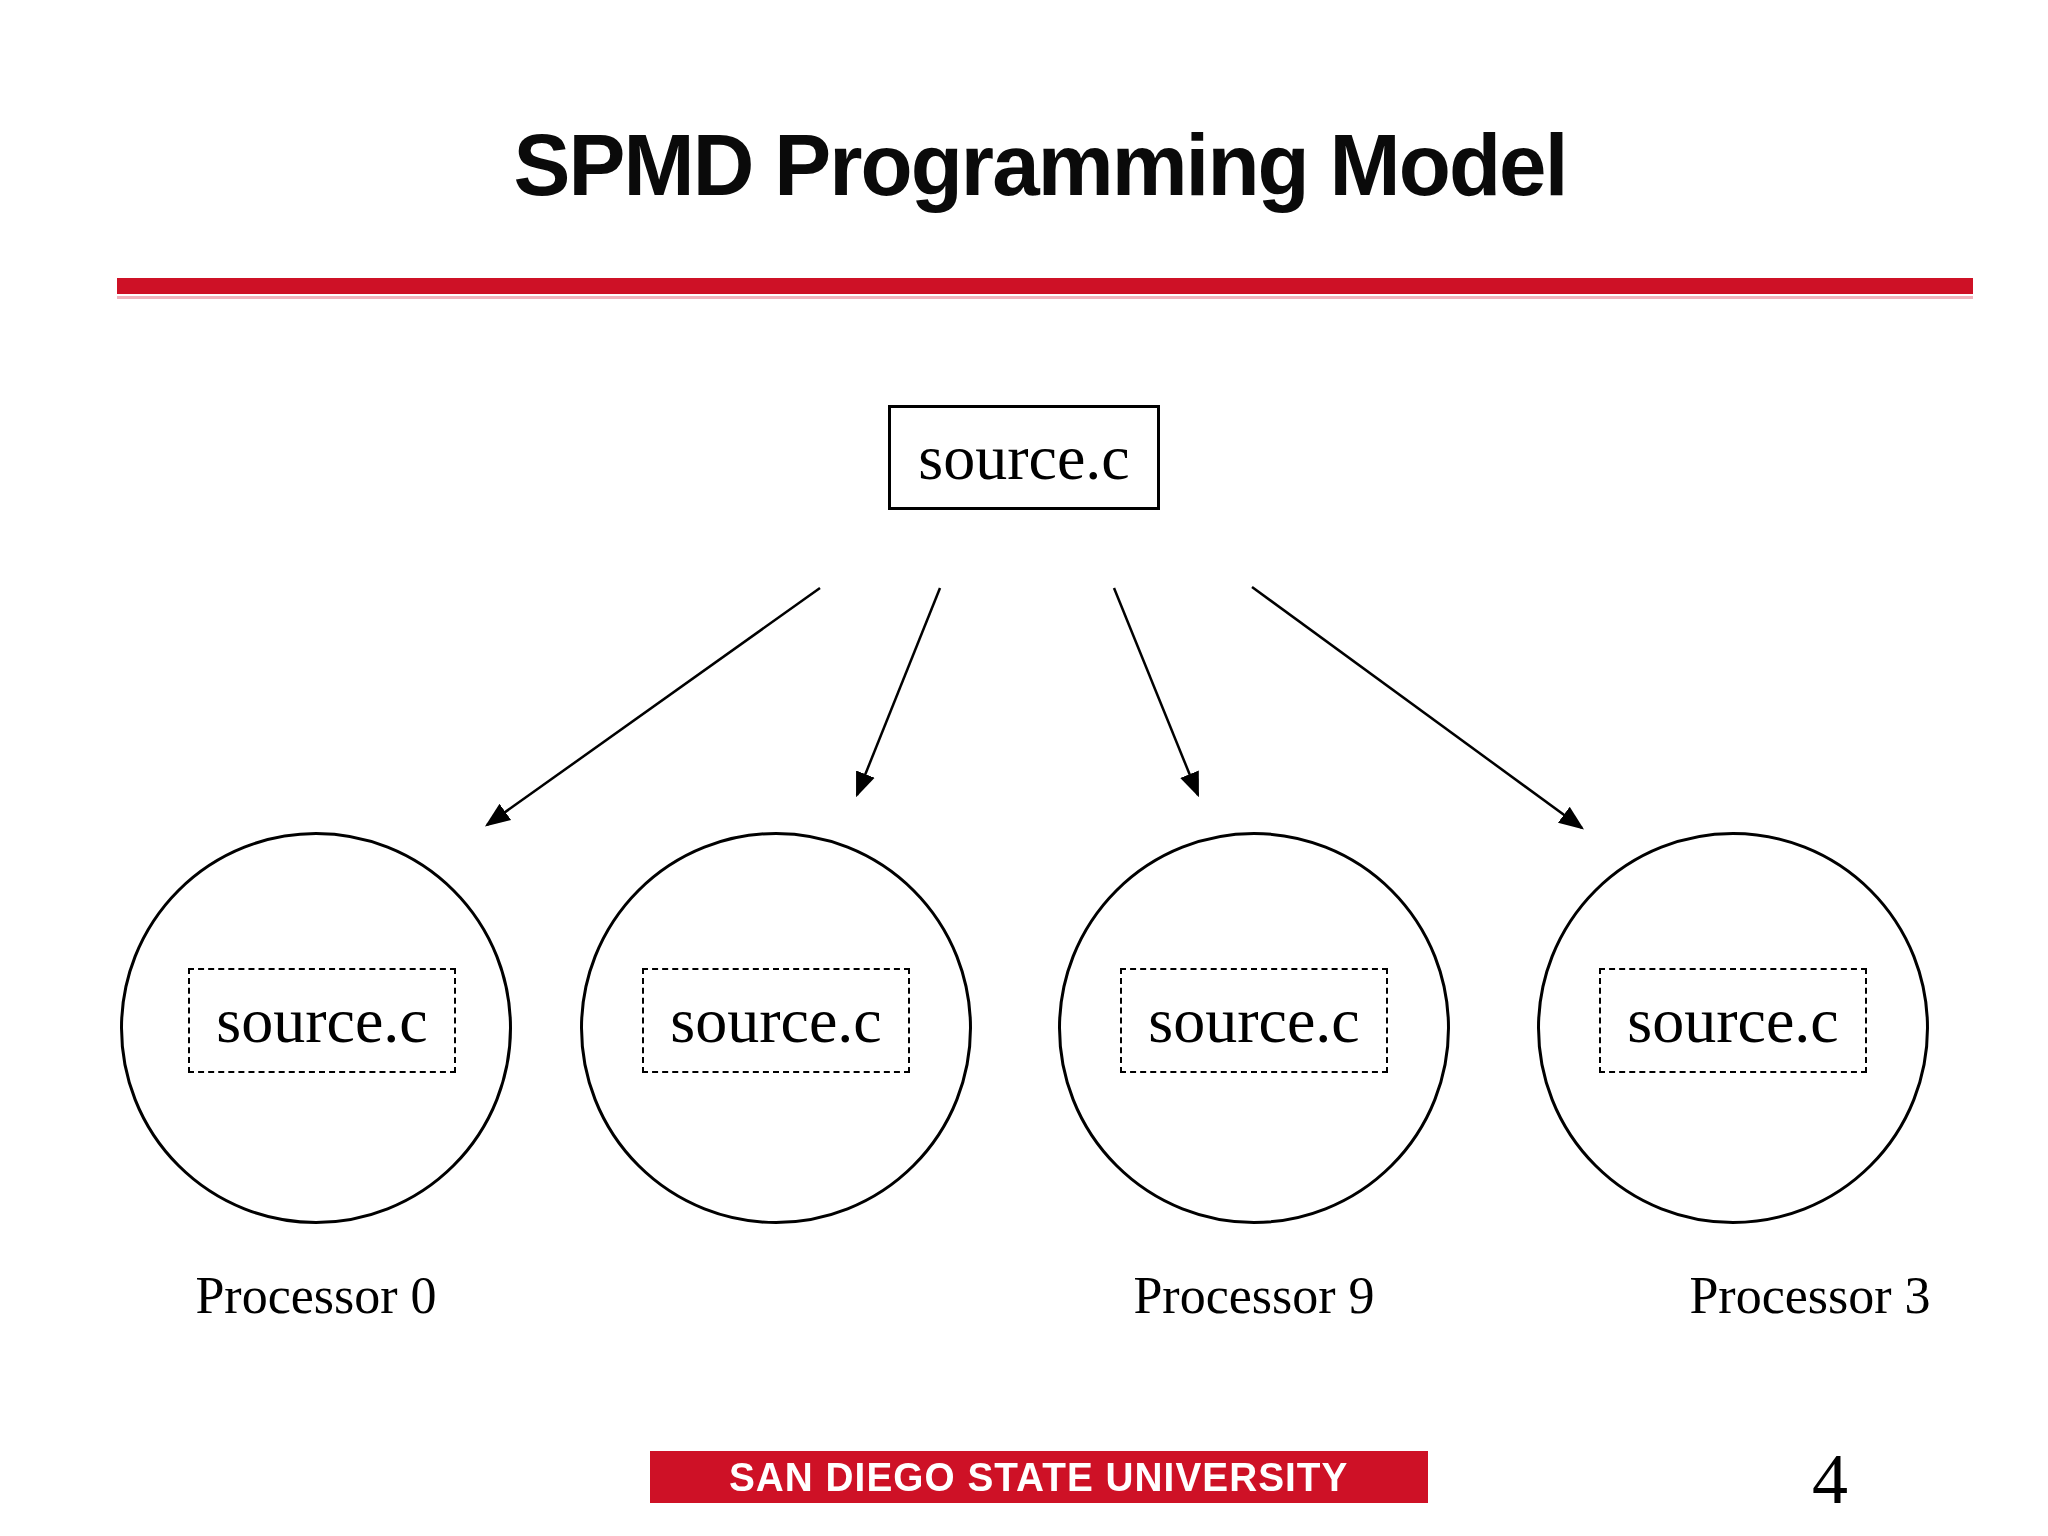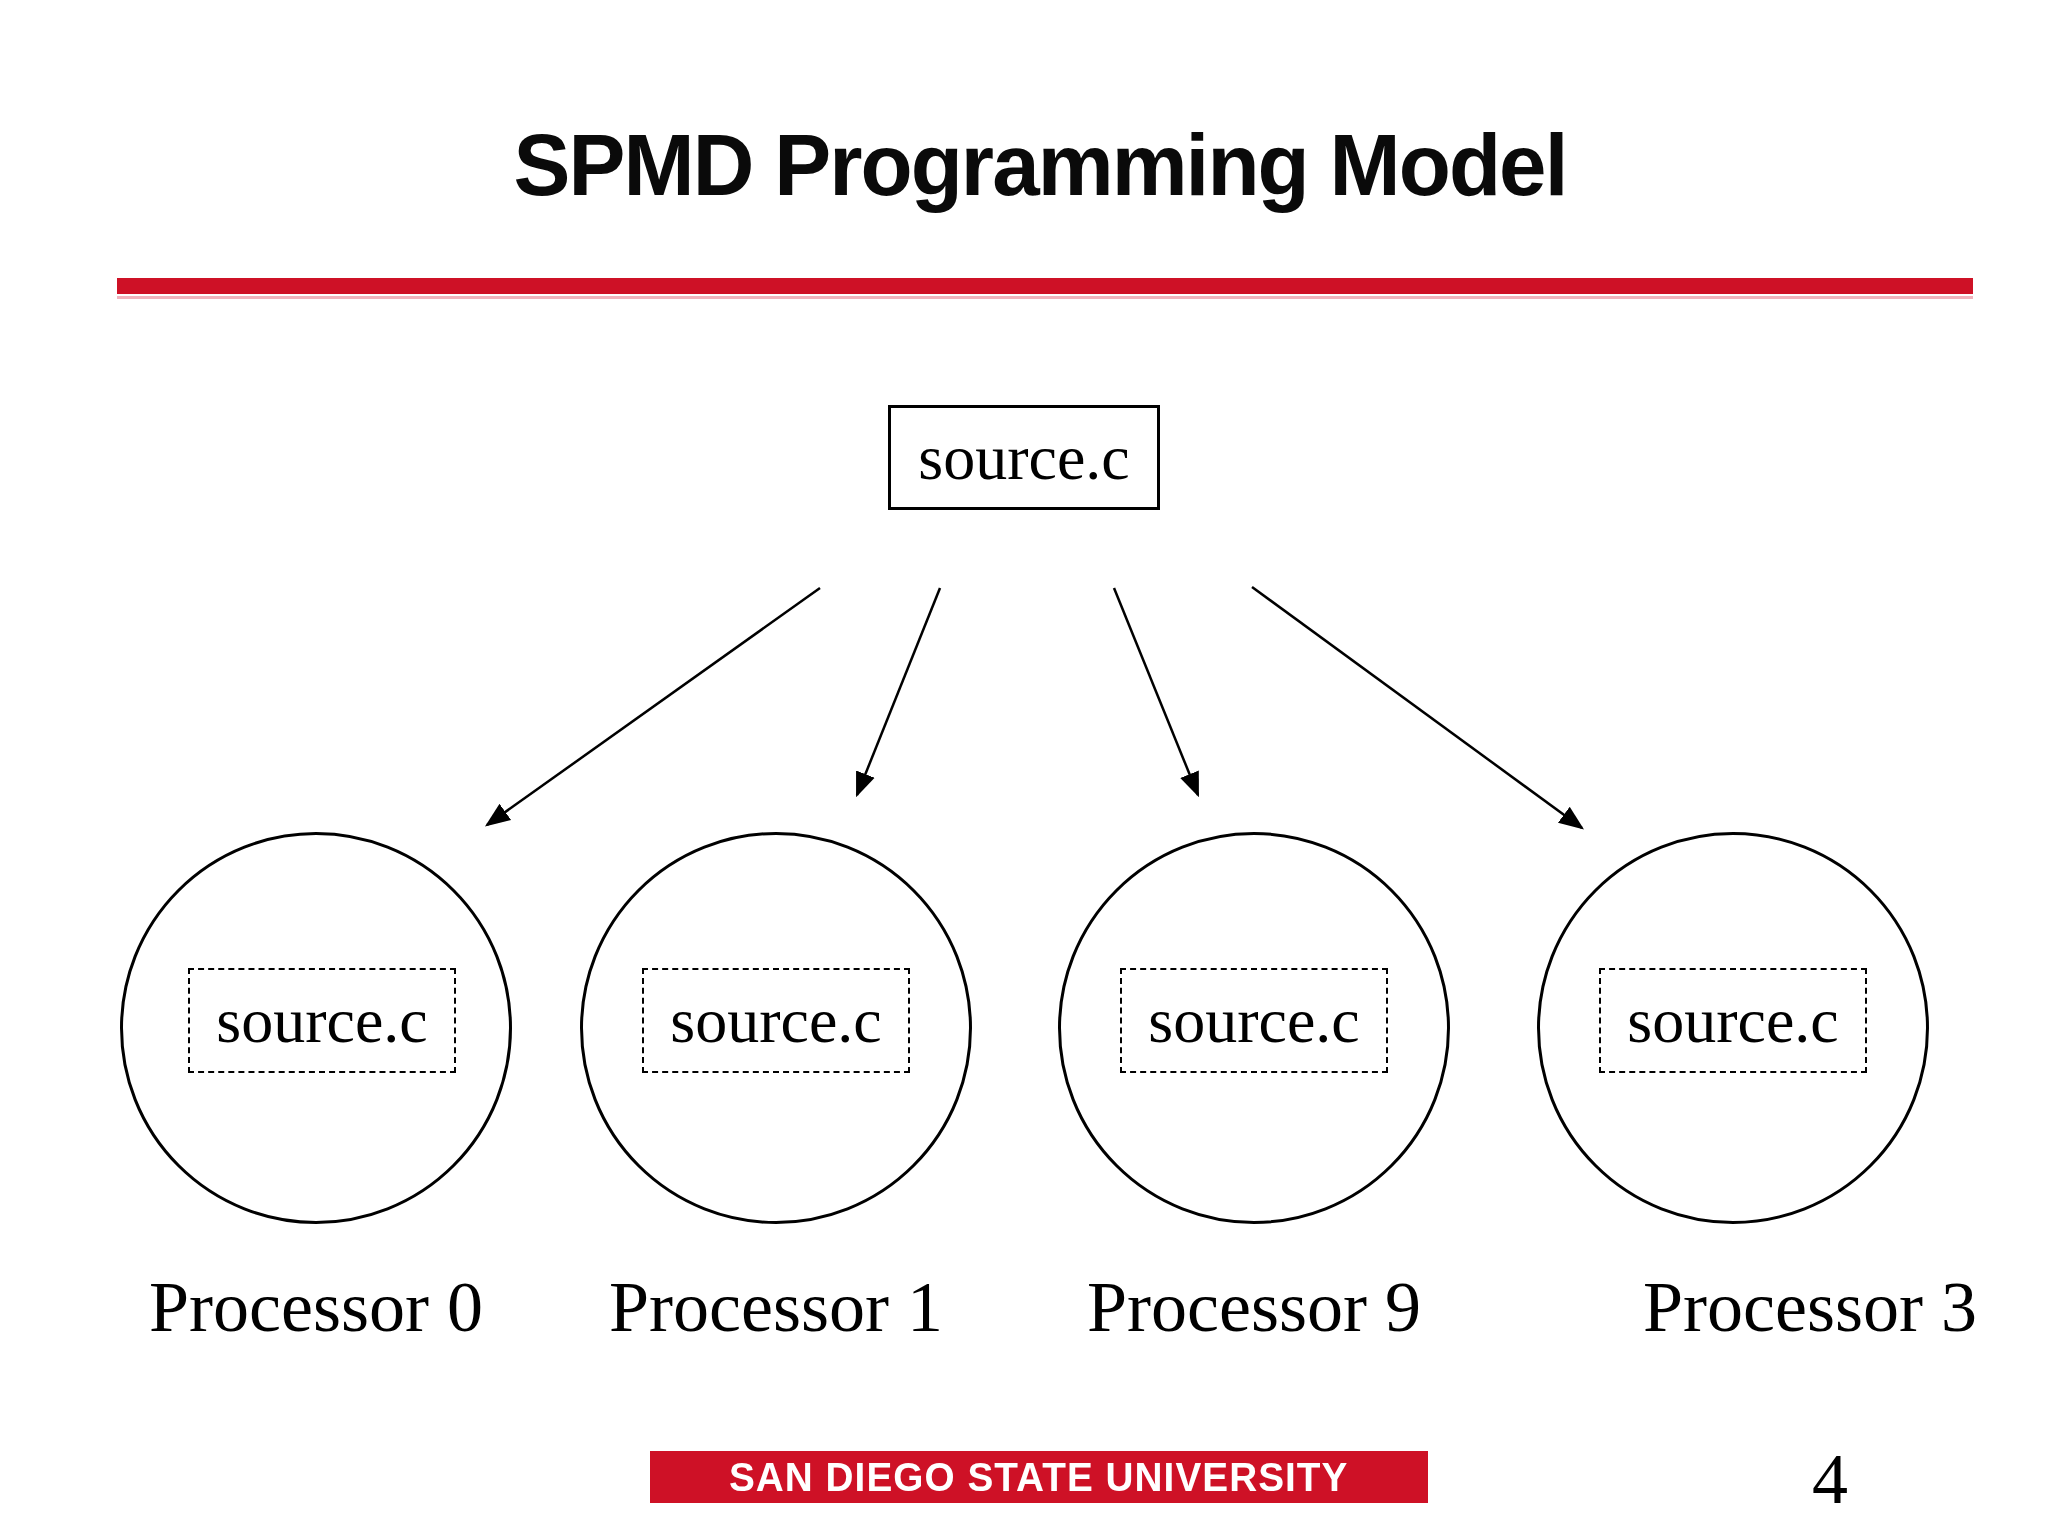--- a/index.html
+++ b/index.html
@@ -70,21 +70,21 @@
     align-items: center;
     justify-content: center;
     font-size: 64px;
     background: #fff;
   }
   .proc-label {
     position: absolute;
     top: 1218px;
     width: 460px;
     text-align: center;
-    font-size: 72px;
+    font-size: 52px;
     color: #000;
   }
   .logo-band {
     position: absolute;
     left: 650px; top: 1403px;
     width: 778px; height: 52px;
     background: var(--accent);
     display: flex;
     align-items: center;
     justify-content: center;
@@ -137,21 +137,20 @@
   <div class="proc-circle" style="left:120px; top:784px;"></div>
   <div class="copy-box" style="left:188px; top:920px;">
     <span>source.c</span>
   </div>
   <div class="proc-label" style="left:86px;">Processor 0</div>
 
   <div class="proc-circle" style="left:580px; top:784px;"></div>
   <div class="copy-box" style="left:642px; top:920px;">
     <span>source.c</span>
   </div>
-  <div class="proc-label" style="left:546px;">Processor 1</div>
 
   <div class="proc-circle" style="left:1058px; top:784px;"></div>
   <div class="copy-box" style="left:1120px; top:920px;">
     <span>source.c</span>
   </div>
   <div class="proc-label" style="left:1024px;">Processor 9</div>
 
   <div class="proc-circle" style="left:1537px; top:784px;"></div>
   <div class="copy-box" style="left:1599px; top:920px;">
     <span>source.c</span>

